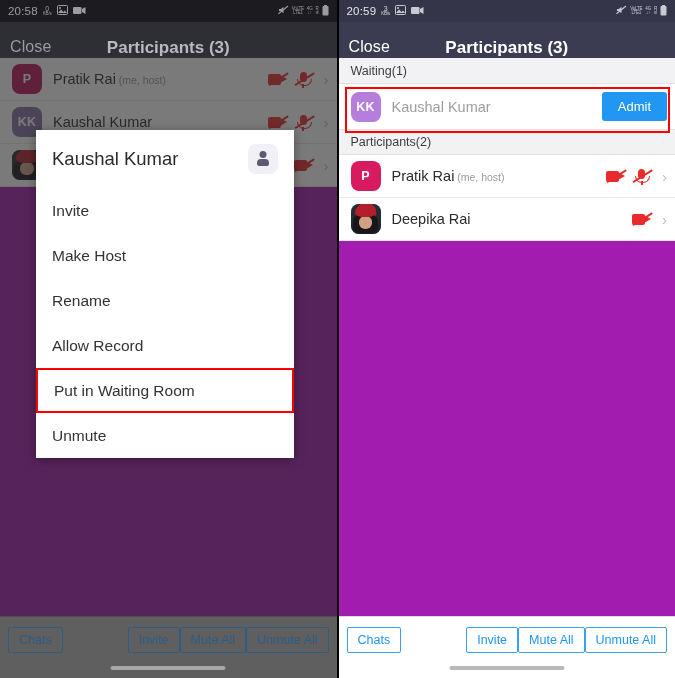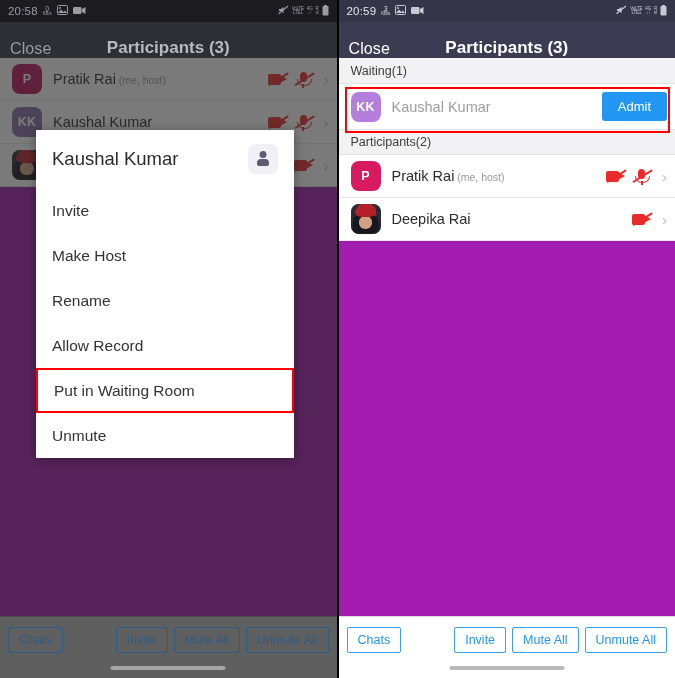--- a/index.html
+++ b/index.html
@@ -28,22 +28,22 @@
   .sb-right{margin-left:auto;display:flex;align-items:center;gap:3px;}
   .sb-time{font-size:11.5px;letter-spacing:.2px;color:#e4e4ea;}
   .sb-speed{display:flex;flex-direction:column;align-items:center;line-height:1;}
   .sb-speed .n{font-size:7px;}
   .sb-speed .u{font-size:4.5px;letter-spacing:-.2px;}
   .sb-ico{display:inline-block;}
   .tiny-stack{display:flex;flex-direction:column;align-items:center;line-height:1;font-size:4.5px;letter-spacing:-.2px;}
 
   
   .appbar{
-    height:36px;display:flex;align-items:flex-end;
-    box-sizing:border-box;padding:0 10px;position:relative;
+    height:36px;display:flex;align-items:flex-start;
+    box-sizing:border-box;padding:16px 10px;position:relative;
   }
   .appbar .close{font-size:16px;letter-spacing:.1px;}
   .appbar .title{
     position:absolute;left:0;right:0;text-align:center;
     font-size:17px;font-weight:bold;pointer-events:none;
   }
 
   
   .left .statusbar{background:#1c1c20;}
   .left .appbar{background:#2e2e35;}
@@ -124,21 +124,21 @@
   
   .hl{position:absolute;border:2px solid #ff0000;box-sizing:border-box;pointer-events:none;}
 
   
   .bottombar{
     position:absolute;left:0;right:0;bottom:0;height:62px;
     box-sizing:border-box;
   }
   .btnrow{
     display:flex;align-items:center;height:40px;
-    box-sizing:border-box;padding:0 8px;gap:6px;padding-top:6px;
+    box-sizing:border-box;padding:0 8px;padding-top:6px;
   }
   .btn{
     border:1px solid #2d72b8;color:#2d72b8;background:transparent;
     font-size:12.5px;border-radius:2px;padding:5px 10px;cursor:pointer;
     font-family:"Liberation Sans", sans-serif;
   }
   .btn.spacer{margin-left:auto;}
   .gesture{
     position:absolute;bottom:8px;left:50%;transform:translateX(-50%);
     width:115px;height:4px;border-radius:3px;background:#b9b9b9;

